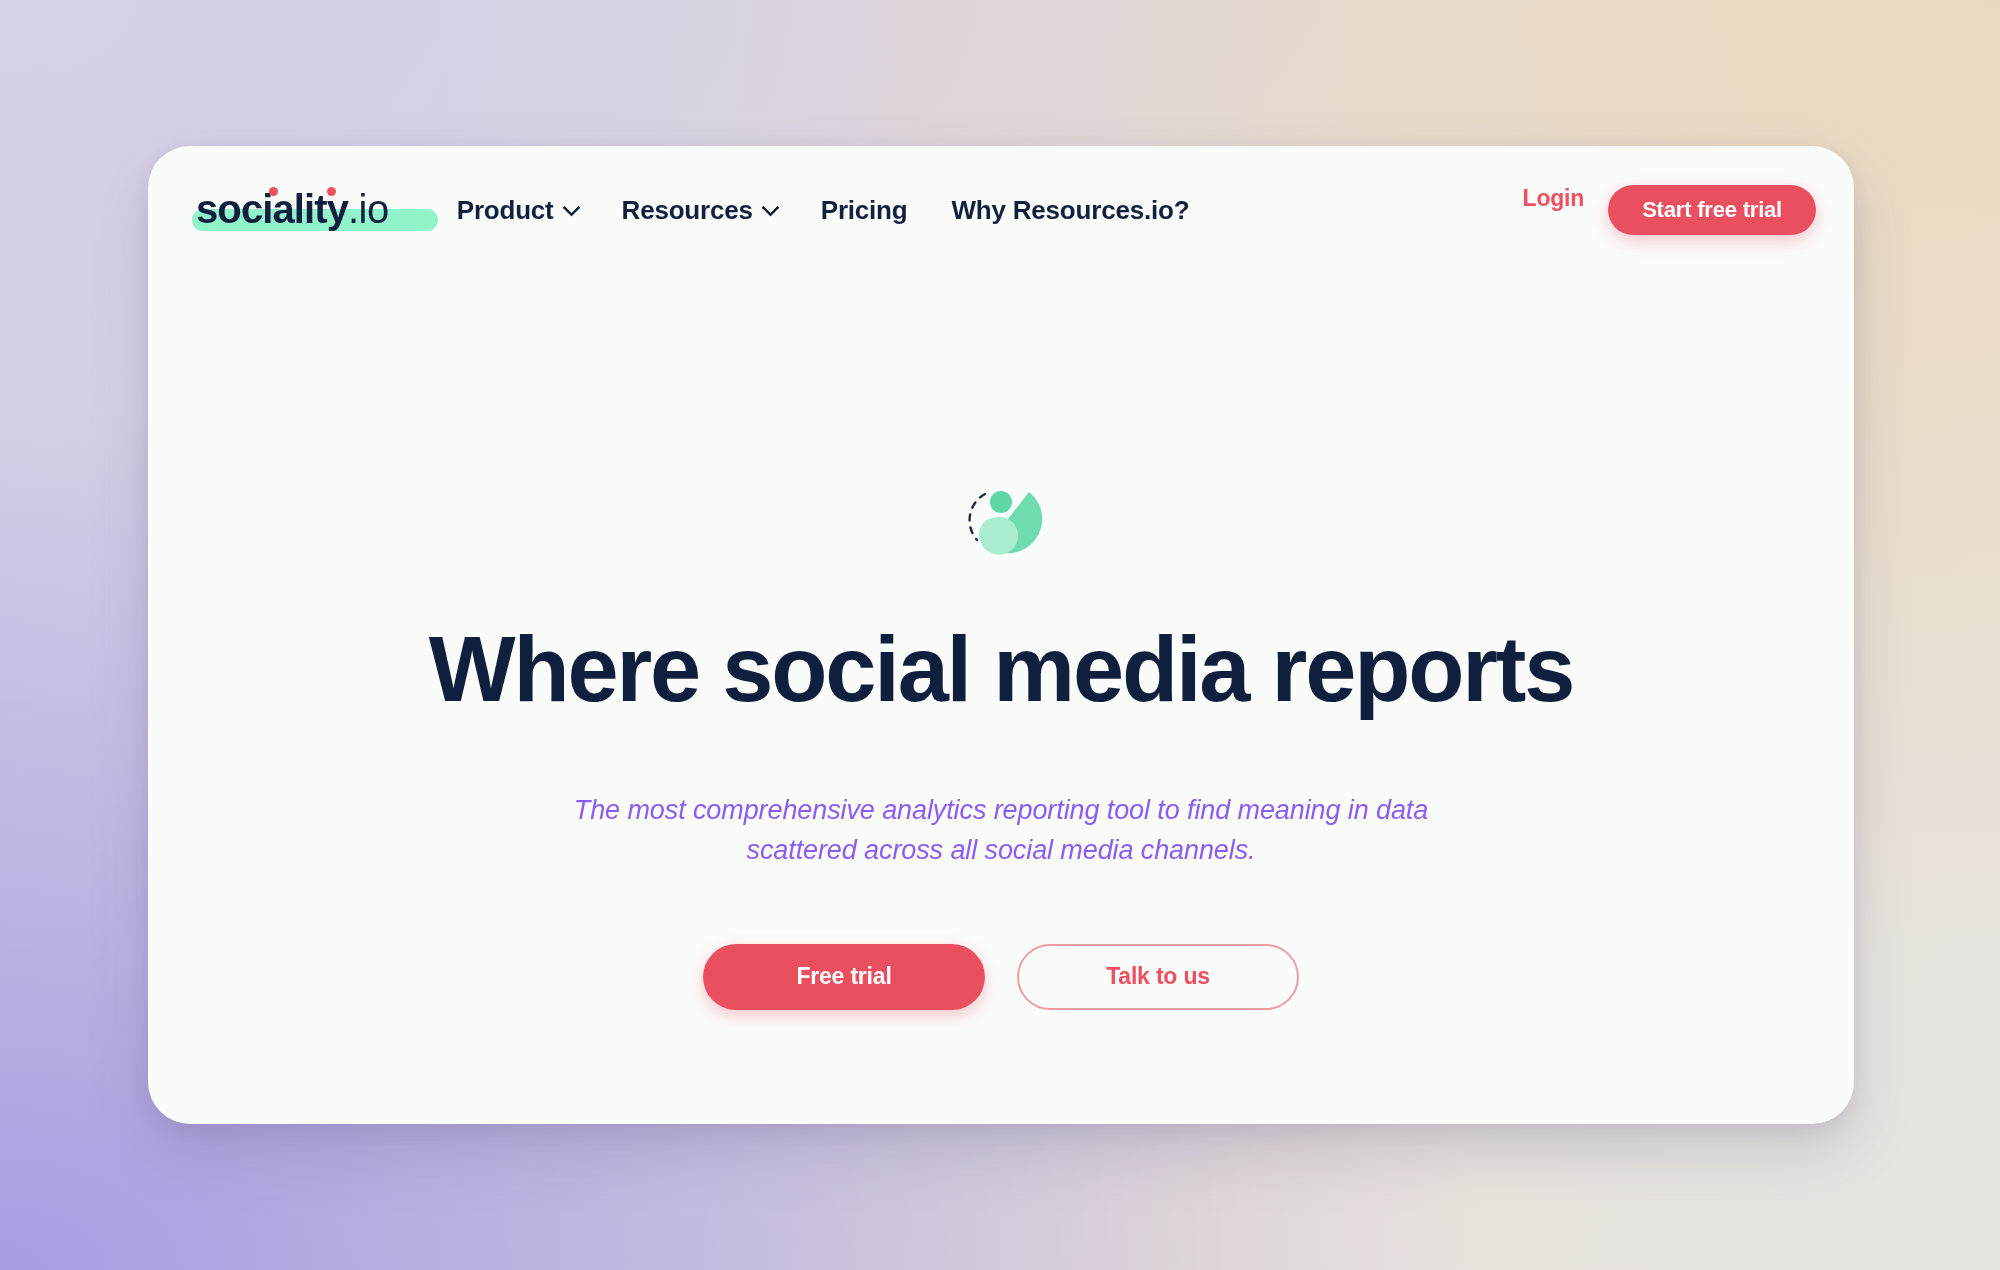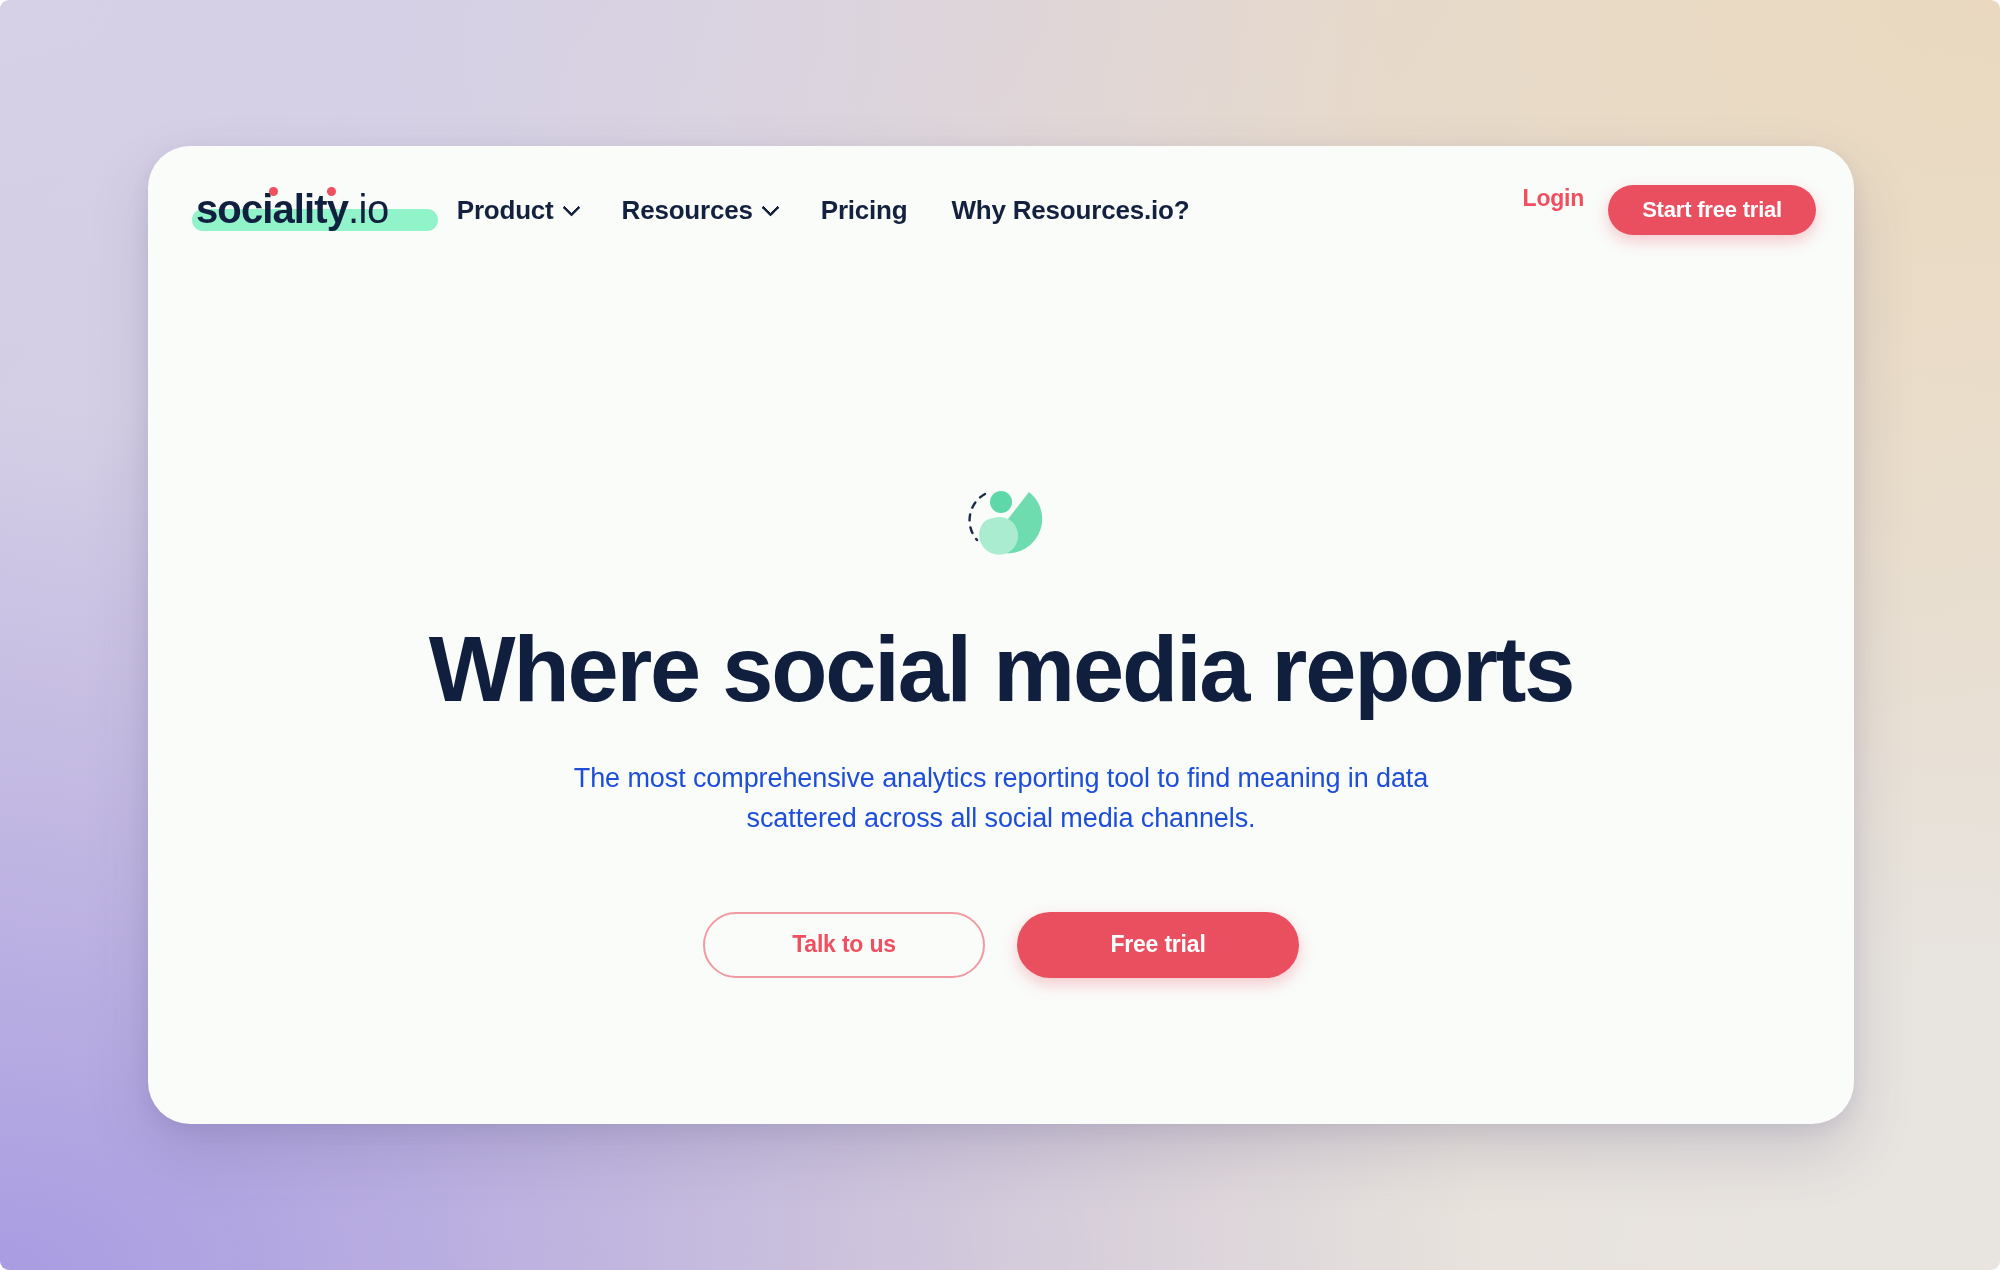--- a/index.html
+++ b/index.html
@@ -14,21 +14,20 @@
   #page {
     position: relative;
     width: 2000px;
     height: 1270px;
     background:
       radial-gradient(ellipse 120% 110% at 0% 100%,   #a99ce2 0%,   rgba(169,156,226,0) 62%),
       radial-gradient(ellipse 120% 120% at 0% 0%,     #d6d1e6 0%,   rgba(214,209,230,0) 58%),
       radial-gradient(ellipse 130% 120% at 100% 0%,   #ead9c0 0%,   rgba(234,217,192,0) 62%),
       radial-gradient(ellipse 120% 120% at 100% 100%, #e8e4e0 0%,   rgba(232,228,224,0) 60%),
       linear-gradient(125deg, #cfc8e6 0%, #ded7e0 38%, #e9e0d2 70%, #e6e2de 100%);
-    border-radius: 9px;
   }
 
   
   #card {
     position: absolute;
     left: 148px;
     top: 146px;
     width: 1706px;
     height: 978px;
     background: #fafcfa;
@@ -173,27 +172,28 @@
     font-size: 92px;
     font-weight: 800;
     line-height: 1.08;
     color: #111f3e;
     letter-spacing: -2.2px;
     max-width: 1320px;
     margin: 8px auto;
   }
 
   .hero-sub {
-    margin: 40px auto 0;
+    margin: 72px auto 0;
     max-width: 900px;
     font-size: 27px;
     line-height: 1.45;
-    color: #1d4ed8;
+    color: #8b5cf6;
     font-weight: 400;
     letter-spacing: -0.1px;
+    font-style: italic;
   }
 
   .hero-actions {
     margin-top: 74px;
     display: flex;
     justify-content: center;
     gap: 32px;
   }
   .btn-hero {
     height: 66px;
@@ -264,20 +264,20 @@
       <h1 class="hero-title">
         <span>Where social media reports</span><br>
       </h1>
 
       <p class="hero-sub">
         <span>The most comprehensive analytics reporting tool to find meaning in data</span>
         <span>scattered across all social media channels.</span>
       </p>
 
       <div class="hero-actions">
+        <button class="btn btn-primary btn-hero">Free trial</button>
         <button class="btn btn-outline btn-hero">Talk to us</button>
-        <button class="btn btn-primary btn-hero">Free trial</button>
       </div>
 
     </section>
 
   </div>
 </div>
 
 </body></html>

